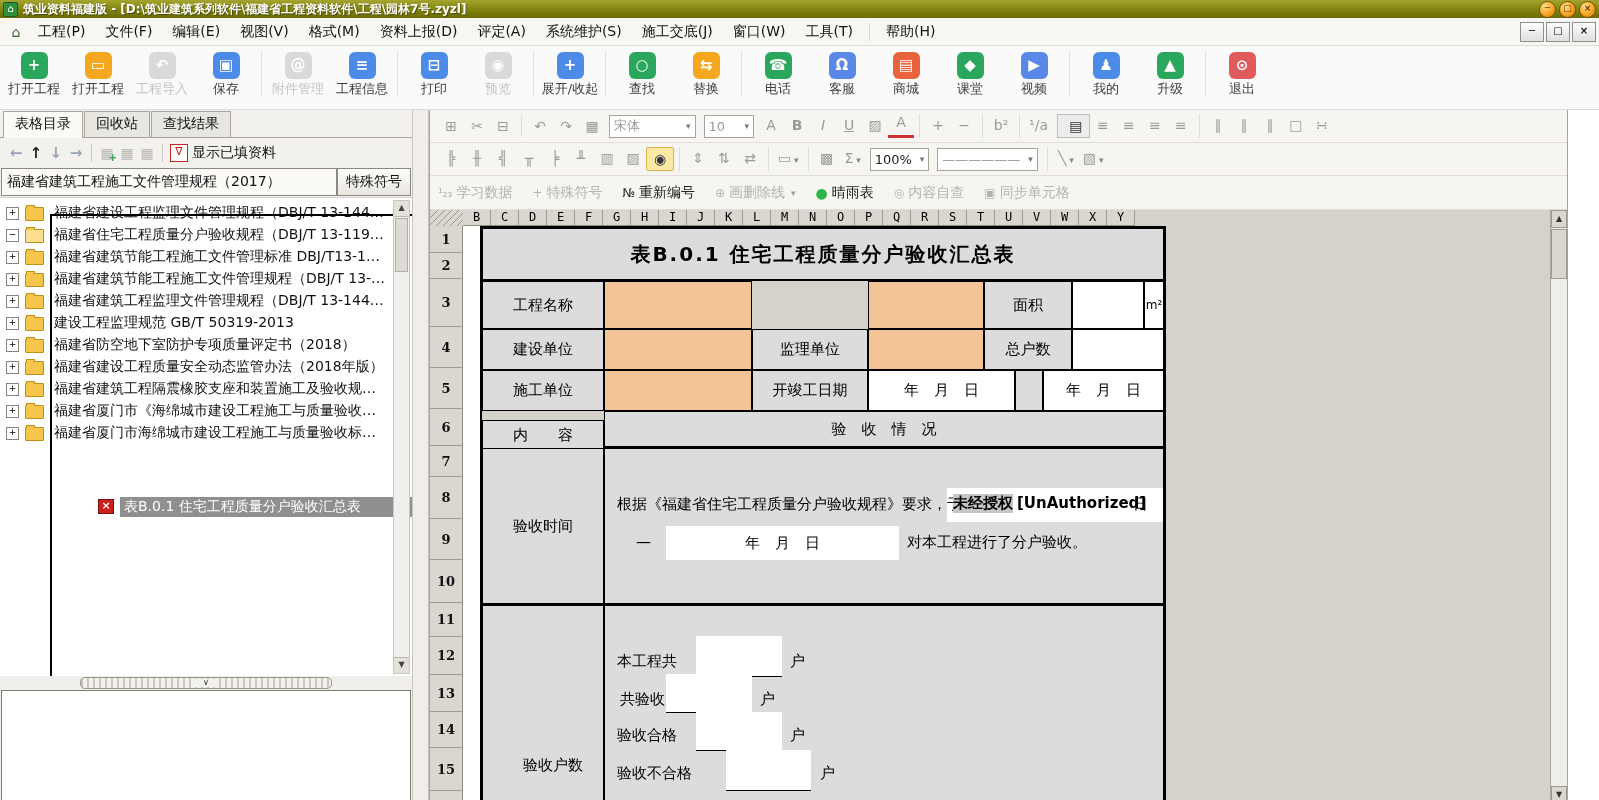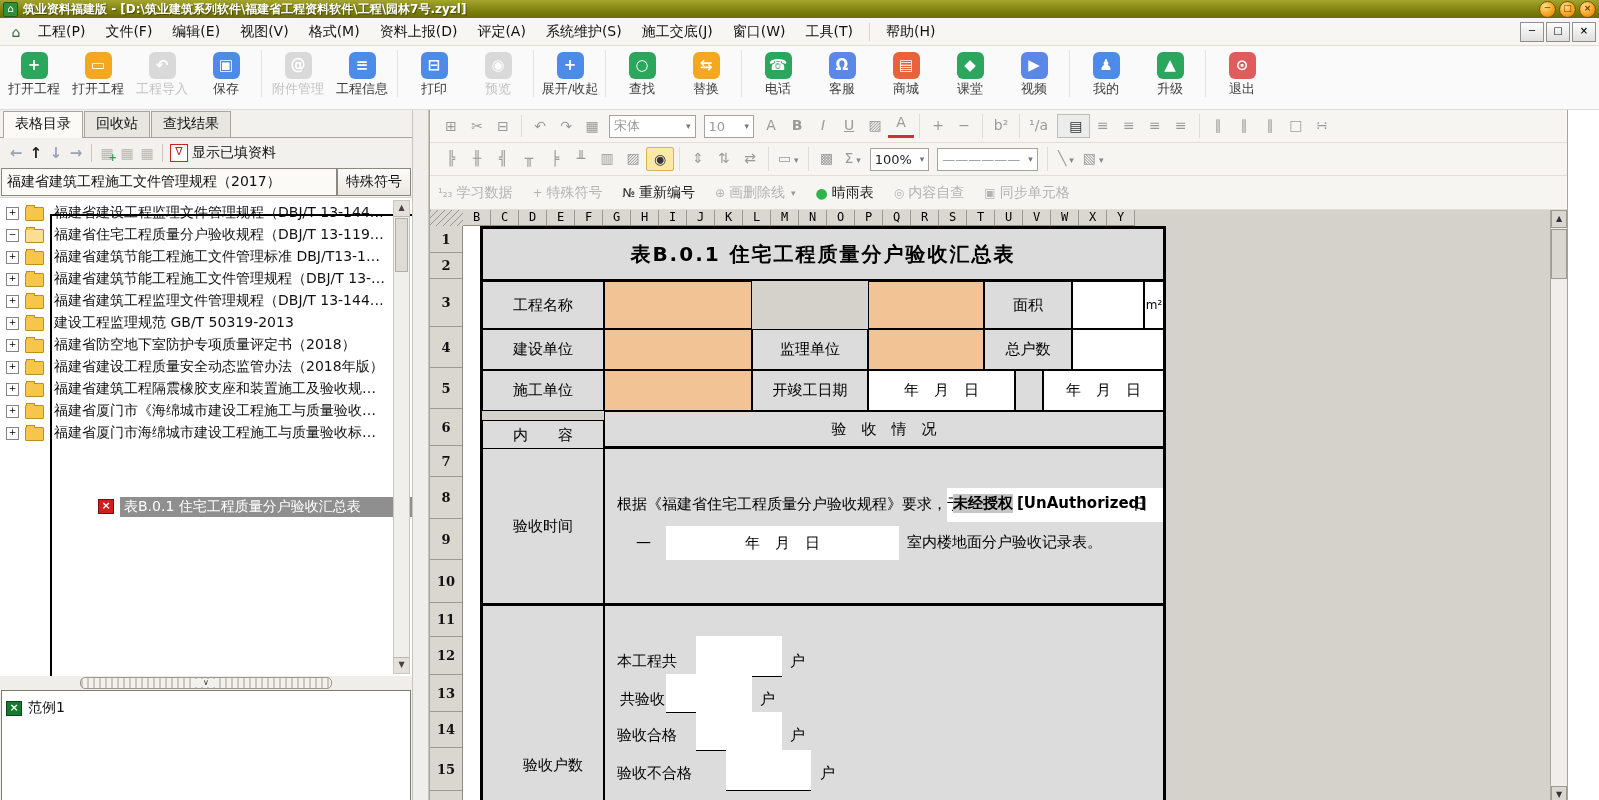--- a/index.html
+++ b/index.html
@@ -493,27 +493,20 @@
         </div>
       </div>
 
       <div class="hsplit">
         <div class="pill">
           <span class="vg">∨</span>
         </div>
       </div>
 
       <div class="expanel">
-        <div>
-
-            <div class="exrow">
-              <span class="exicon"></span>
-              <span>范例1</span>
-            </div>
-          </div>
       </div>
     </div>
 
     <div class="vsplit"></div>
 
     <div class="editor">
 
       <div class="etb etb1">
         <span style="display:flex">
 
@@ -708,21 +701,21 @@
 
           <div class="c" style="left:0;top:220px;width:122px;height:157px;border-bottom:2px solid #000">验收时间</div>
           <div class="c sec" style="left:122px;top:220px;width:560px;height:157px;border-bottom:2px solid #000;display:block">
             <div class="wbox" style="left:342px;top:39px;width:216px;height:34px"></div>
             <span class="abs" style="left:12px;top:46px">根据《福建省住宅工程质量分户验收规程》要求，于</span>
             <span class="abs authhl" style="left:348px;top:45px">未经授权</span>
             <span class="abs authbold" style="left:412px;top:45px">[UnAuthorized]</span>
             <span class="abs" style="left:528px;top:46px">日</span>
             <span class="abs" style="left:31px;top:84px">—</span>
             <div class="wbox" style="left:61px;top:77px;width:233px;height:34px;text-align:center;line-height:34px">年　月　日</div>
-            <span class="abs" style="left:302px;top:84px">室内楼地面分户验收记录表。</span>
+            <span class="abs" style="left:302px;top:84px">对本工程进行了分户验收。</span>
           </div>
 
           <div class="c" style="left:0;top:377px;width:122px;height:204px;border-bottom:none;display:block;position:absolute">
             <span class="abs" style="left:40px;top:150px">验收户数</span>
           </div>
           <div class="c sec" style="left:122px;top:377px;width:560px;height:204px;border-bottom:none;display:block">
             <span class="abs" style="left:12px;top:46px">本工程共</span>
             <div class="blank" style="left:91px;top:30px;width:86px;height:40px"></div>
             <span class="abs" style="left:185px;top:46px">户</span>
 

